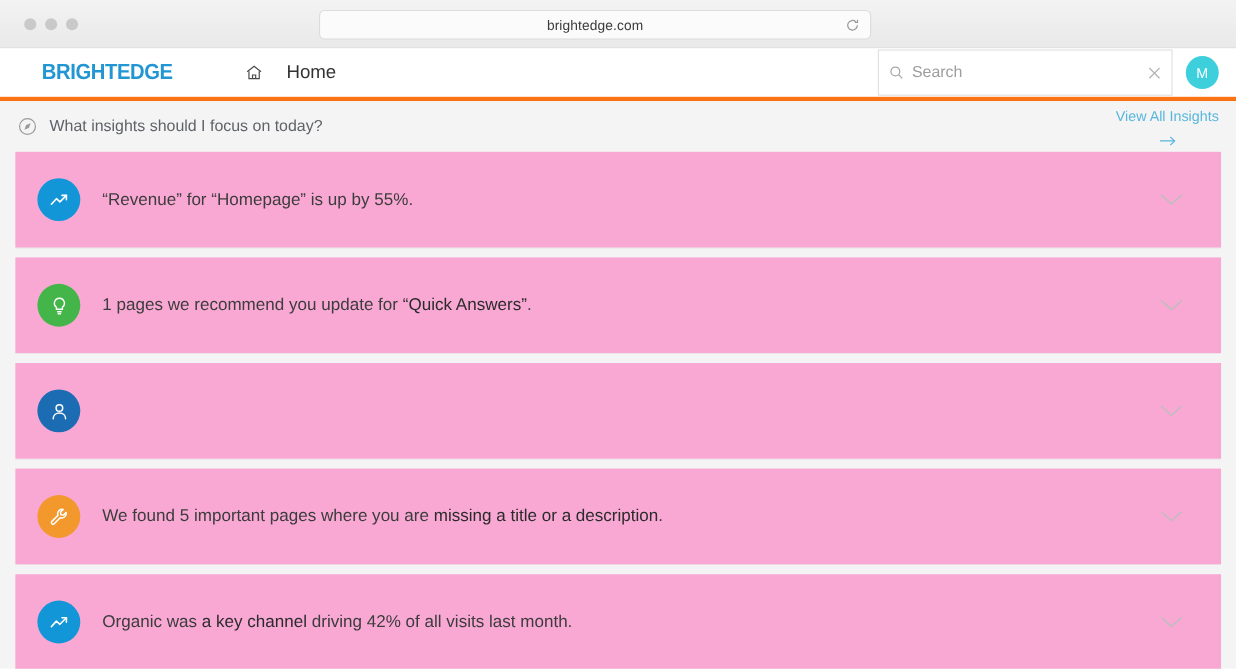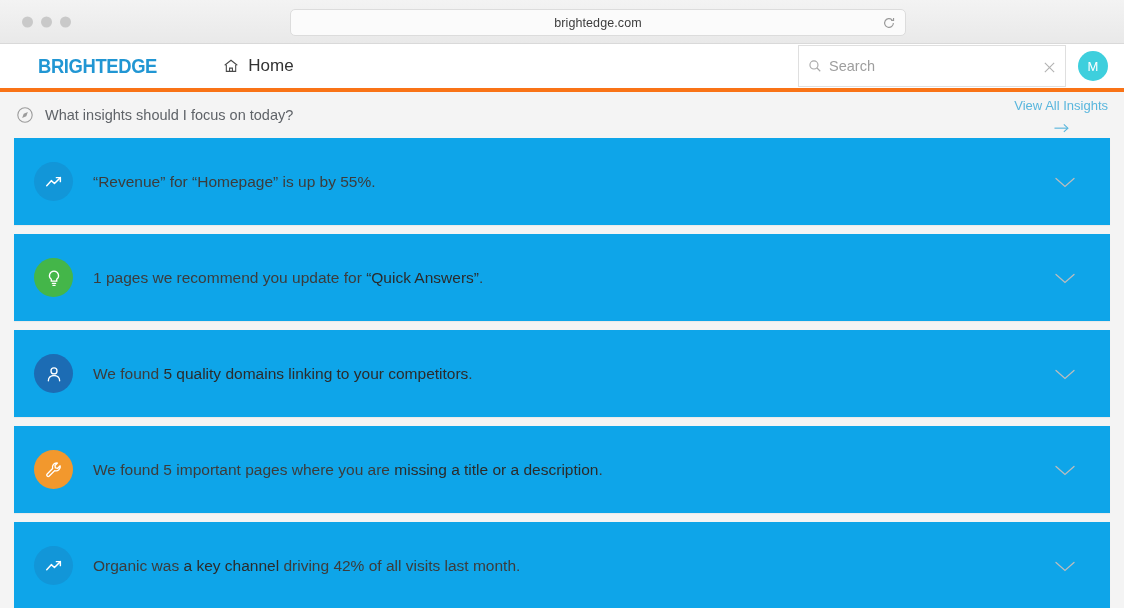--- a/index.html
+++ b/index.html
@@ -27,21 +27,21 @@
     gap: 8px;
   }
   .dot {
     width: 11px; height: 11px;
     border-radius: 50%;
     background: #c9c9c9;
   }
   .url-bar {
     position: absolute;
     left: 290px; top: 9px;
-    width: 616px; height: 27px;
+    width: 502px; height: 27px;
     background: #fbfbfb;
     border: 1px solid #dcdcdc;
     border-radius: 5px;
     display: flex;
     align-items: center;
     justify-content: center;
   }
   .url-text {
     font-size: 12.5px;
     color: #3c3c3c;
@@ -70,21 +70,21 @@
     font-weight: bold;
     color: #2196d3;
     letter-spacing: -0.4px;
     transform: scaleX(0.92);
     transform-origin: left center;
     font-family: "Liberation Sans Narrow", "Liberation Sans", sans-serif;
   }
   .nav-home {
     display: flex;
     align-items: center;
-    gap: 8px;
+    gap: 20px;
     margin-left: 55px;
   }
   .home-icon { width: 18px; height: 18px; color: #4a4a4a; display: block; }
   .nav-label { font-size: 17px; color: #333333; }
   .tiny-mark {
     position: absolute;
     left: 338px; top: 58px;
     width: 2px; height: 2px;
     background: #c0c0c0;
   }
@@ -175,21 +175,21 @@
   }
   .arrow-icon { width: 15px; height: 11px; color: #59b6dd; }
 
   .cards {
     padding: 0 14px;
     display: flex;
     flex-direction: column;
     gap: 9px;
   }
   .card {
-    background: #0ea5e9;
+    background: #f9a8d4;
     height: 87px;
     display: flex;
     align-items: center;
     position: relative;
     box-shadow: 0 1px 1px rgba(0,0,0,0.04);
     flex: none;
   }
   .card-icon {
     width: 39px; height: 39px;
     border-radius: 50%;
@@ -316,21 +316,20 @@
             <path d="M2 2.5 11 10.5 20 2.5"></path>
           </svg></span>
       </div>
       <div class="card">
         <div class="card-icon" style="background: rgb(28, 108, 180);">
           <svg viewBox="0 0 22 22" fill="none" stroke="currentColor" stroke-width="1.5" stroke-linecap="round">
             <circle cx="11" cy="7.6" r="3.3"></circle>
             <path d="M4.8 18.4c0-3.6 2.8-5.8 6.2-5.8s6.2 2.2 6.2 5.8"></path>
           </svg>
         </div>
-        <div class="card-text"><span>We found </span><b>5 quality domains linking to your competitors</b><span>.</span></div>
         <span class="chevron"><svg viewBox="0 0 22 13" fill="none" stroke="currentColor" stroke-width="1.3" stroke-linecap="round">
             <path d="M2 2.5 11 10.5 20 2.5"></path>
           </svg></span>
       </div>
       <div class="card">
         <div class="card-icon" style="background: rgb(242, 152, 45);">
           <svg viewBox="0 0 22 22" fill="none" stroke="currentColor" stroke-width="1.5" stroke-linecap="round" stroke-linejoin="round">
             <path d="M14.8 3.4a4.6 4.6 0 0 0-5.3 6l-6 6a1.6 1.6 0 0 0 2.3 2.3l6-6a4.6 4.6 0 0 0 6-5.3l-2.7 2.7-2.6-.4-.4-2.6z"></path>
           </svg>
         </div>

